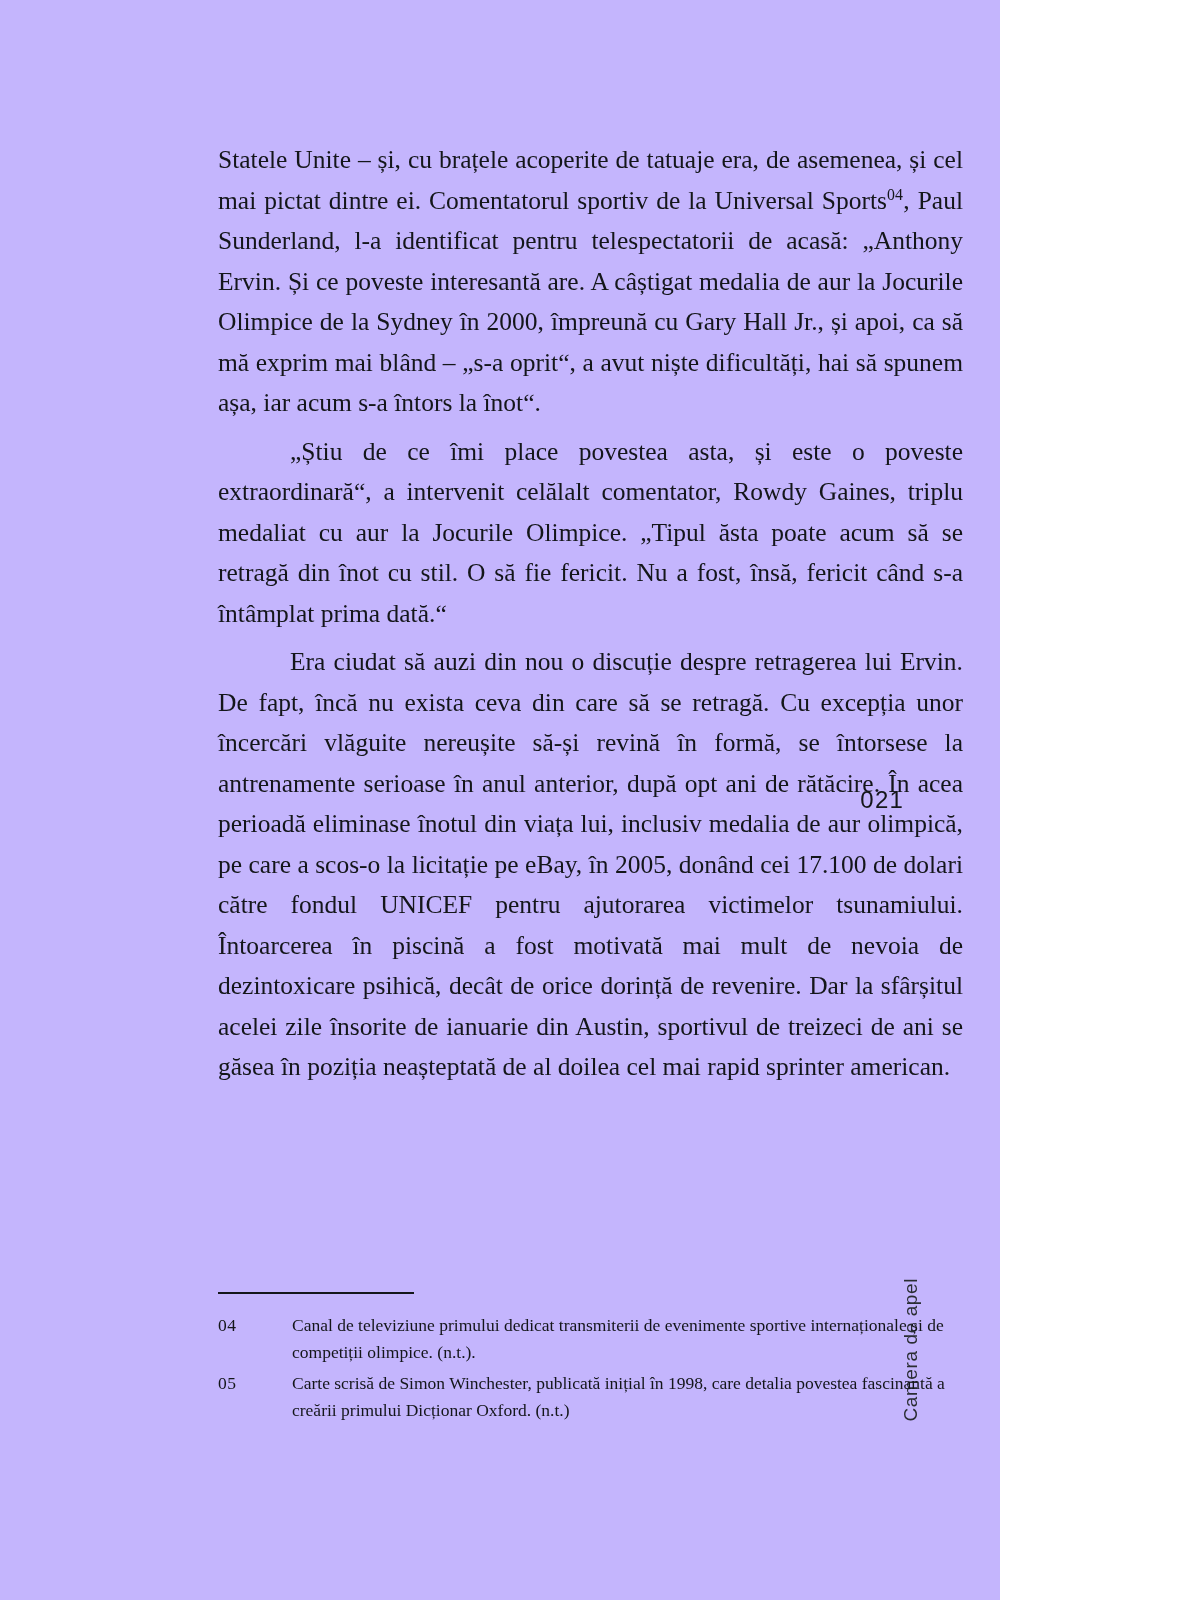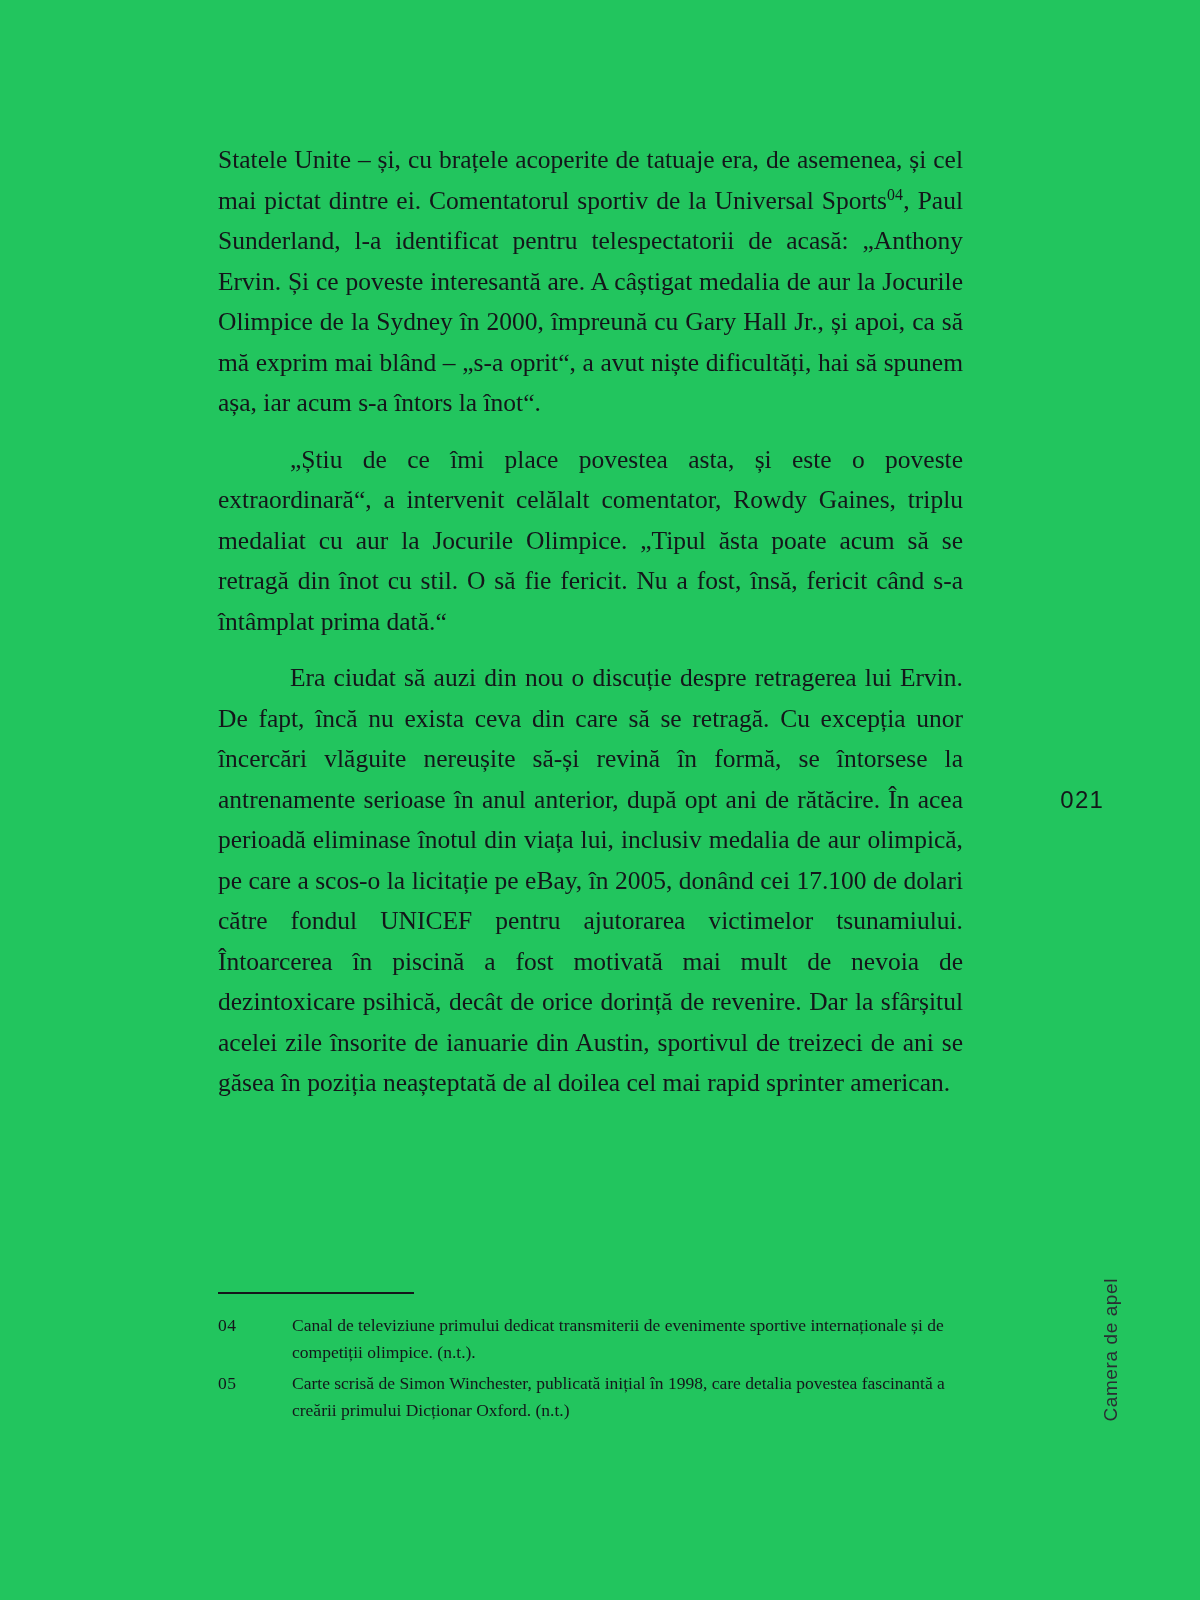--- a/index.html
+++ b/index.html
@@ -2,23 +2,23 @@
 <html><head>
 <meta charset="utf-8">
 <style>
   html, body {
     margin: 0;
     padding: 0;
     background: #ffffff;
   }
   .page {
     position: relative;
-    width: 1200px;
+    width: 1000px;
     height: 1600px;
-    background: #22c55e;
+    background: #c4b5fd;
     overflow: hidden;
     font-family: "Liberation Serif", serif;
     color: #14161a;
   }
   .textcol {
     position: absolute;
     left: 218px;
     top: 140px;
     width: 745px;
   }
@@ -27,21 +27,21 @@
     line-height: 40.5px;
     text-align: justify;
     text-justify: inter-word;
     margin: 0;
     hyphens: manual;
   }
   .para.indent {
     text-indent: 72px;
   }
   .para + .para {
-    margin-top: 16px;
+    margin-top: 8px;
   }
   .gap {
     height: 42px;
   }
   .sup {
     font-size: 0.62em;
     vertical-align: super;
     line-height: 0;
     letter-spacing: 0.3px;
   }

